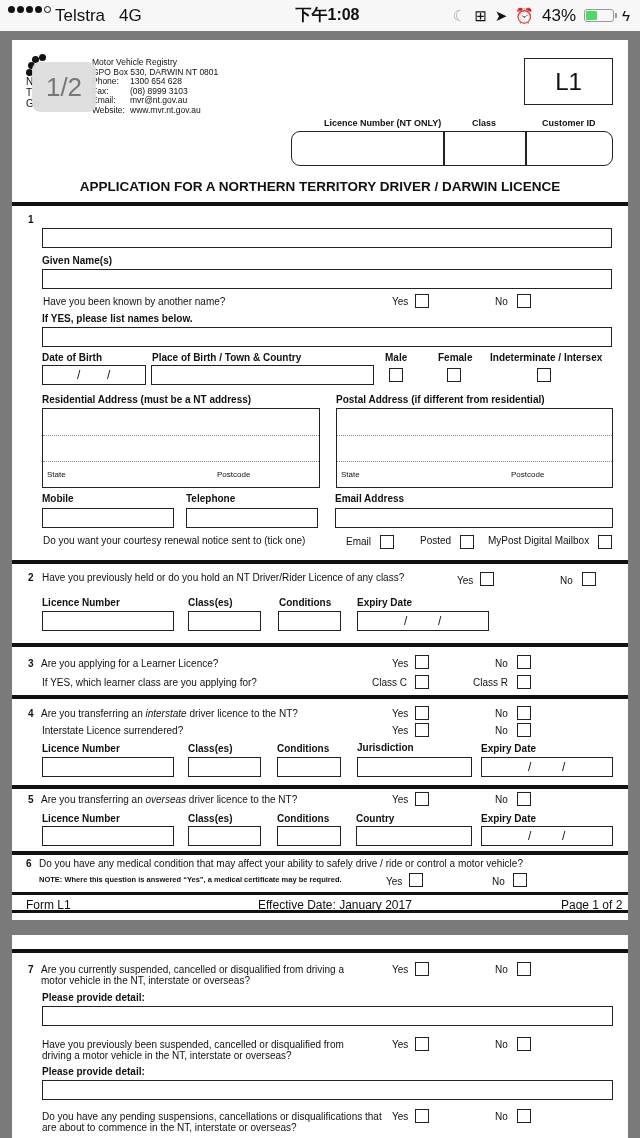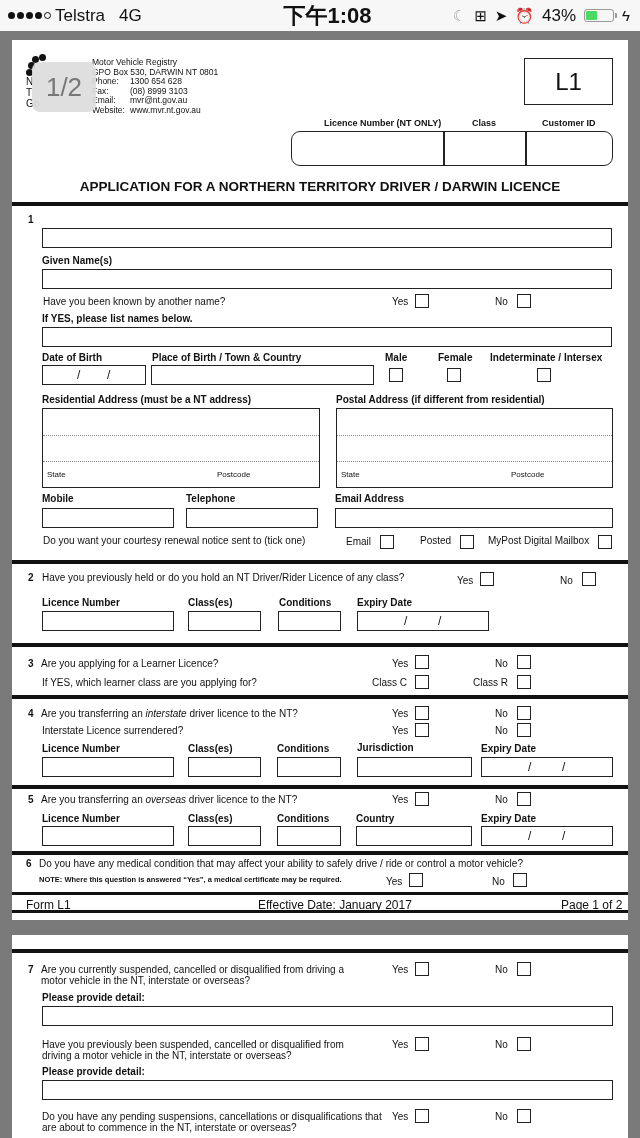--- a/index.html
+++ b/index.html
@@ -2,25 +2,25 @@
 <html><head>
 <meta charset="utf-8">
 <style>
   * { box-sizing: border-box; margin: 0; padding: 0; }
   html, body { width: 640px; height: 1138px; overflow: hidden; background: #7a7a7a; }
   body { font-family: "Liberation Sans", sans-serif; color: #111; position: relative; }
 
   
   .statusbar { position: absolute; left: 0; top: 0; width: 640px; height: 31px; background: #f7f7f7;
     display: flex; align-items: center; justify-content: space-between; padding: 0 10px 0 8px; font-size: 17px; color: #111; }
-  .sb-left { display: flex; align-items: center; gap: 4px; width: 210px; }
+  .sb-left { display: flex; align-items: flex-start; gap: 4px; width: 210px; }
   .dots { display: flex; gap: 2px; align-items: center; }
   .dot { width: 7px; height: 7px; border-radius: 50%; background: #111; }
   .dot.empty { background: transparent; border: 1px solid #111; }
-  .sb-center { font-weight: bold; font-size: 22px; margin-left: 17px; }
+  .sb-center { font-weight: bold; font-size: 16px; margin-left: 17px; }
   .sb-right { display: flex; align-items: center; gap: 8px; width: 210px; justify-content: flex-end; }
   .battery { width: 30px; height: 13px; border: 1px solid #999; border-radius: 3px; position: relative; padding: 1px; }
   .battery .fill { width: 43%; height: 100%; background: #4cd964; border-radius: 1px; }
   .battery::after { content: ""; position: absolute; right: -4px; top: 3px; width: 2px; height: 5px; background: #999; border-radius: 0 1px 1px 0; }
   .sb-ico { font-size: 15px; }
   .moon { color: #aaa; }
 
   
   .page { position: absolute; left: 12px; width: 616px; background: #fff; }
   .page1 { top: 40px; height: 880px; }

